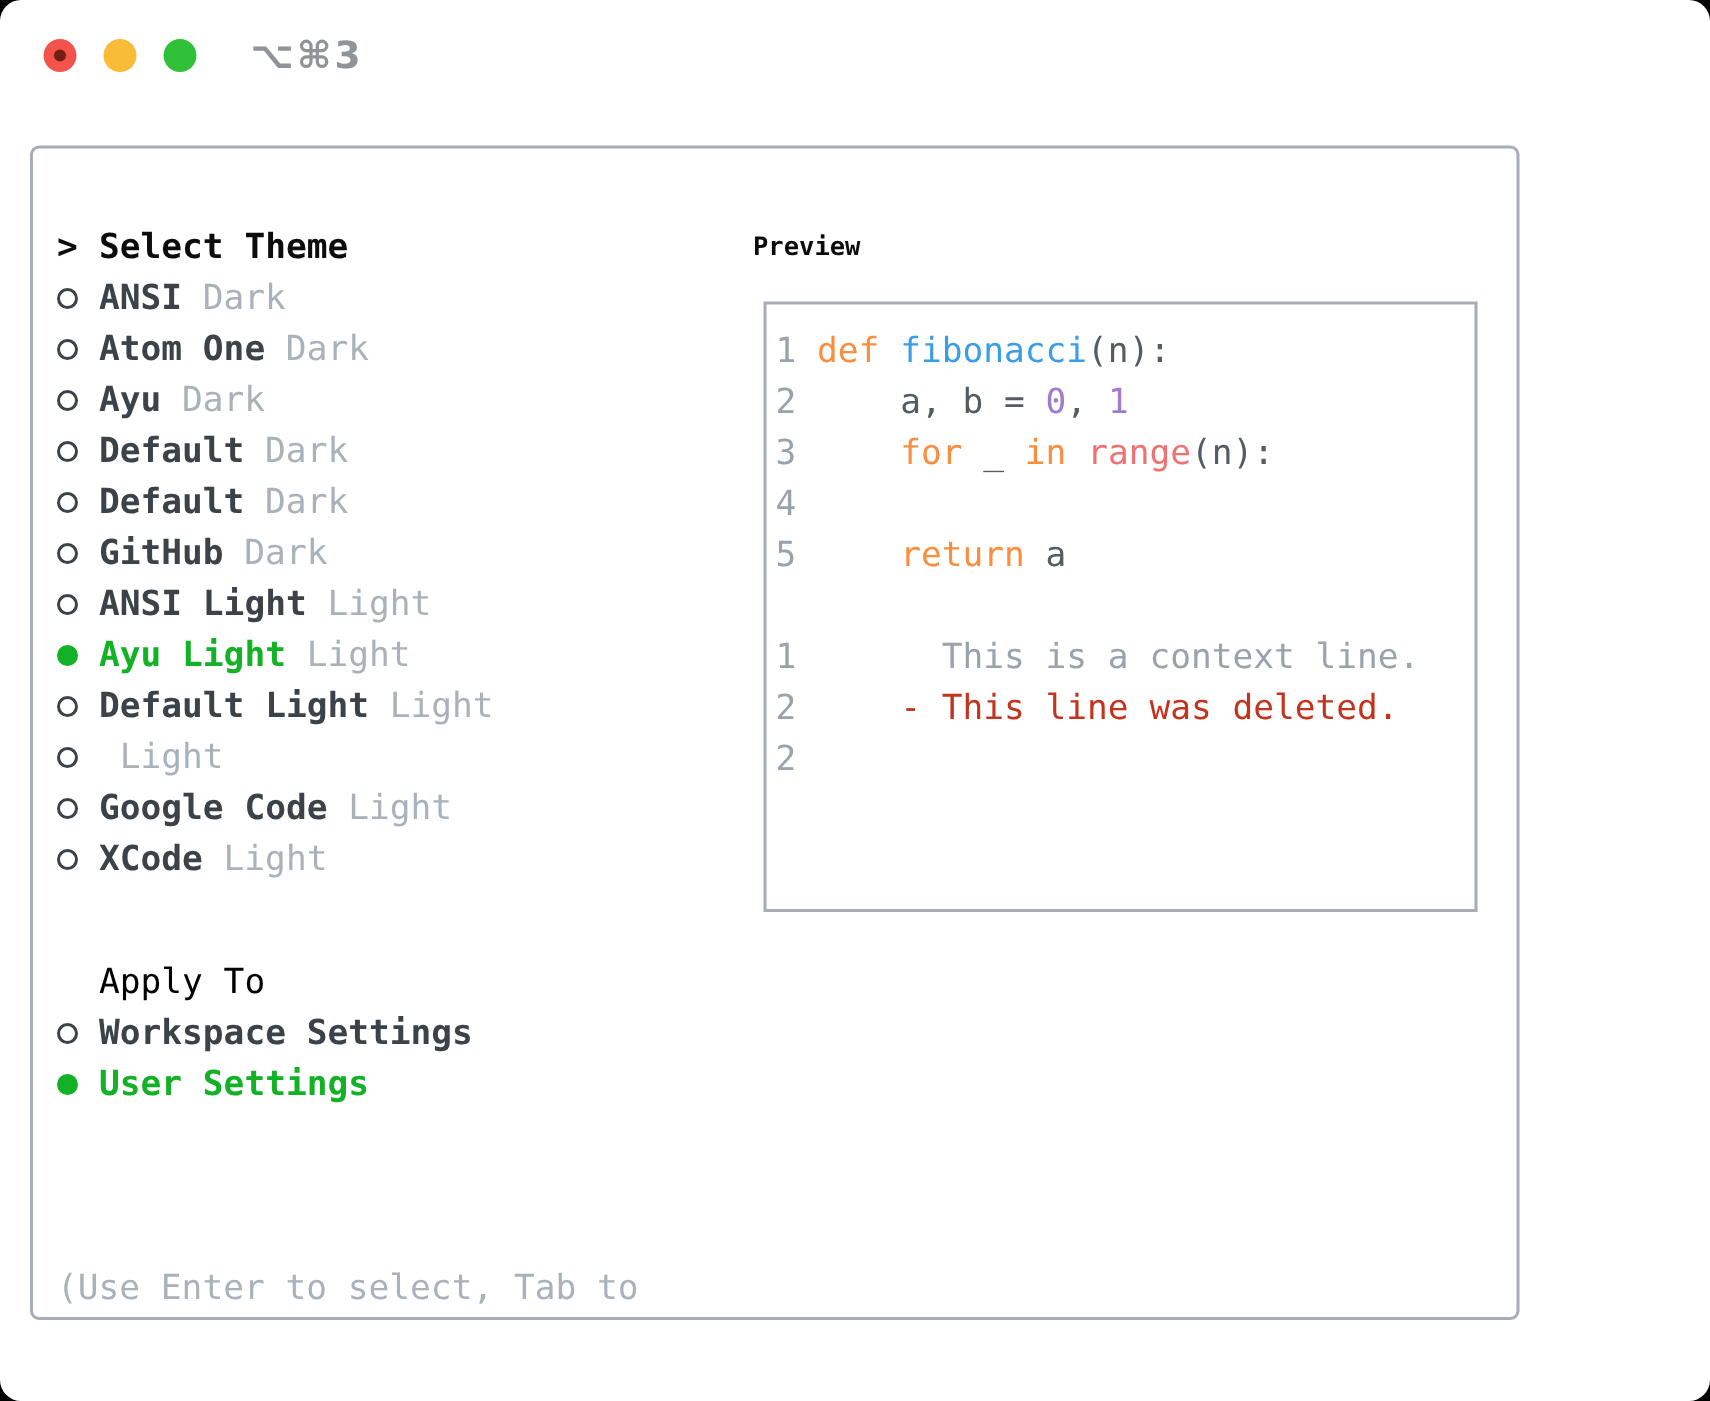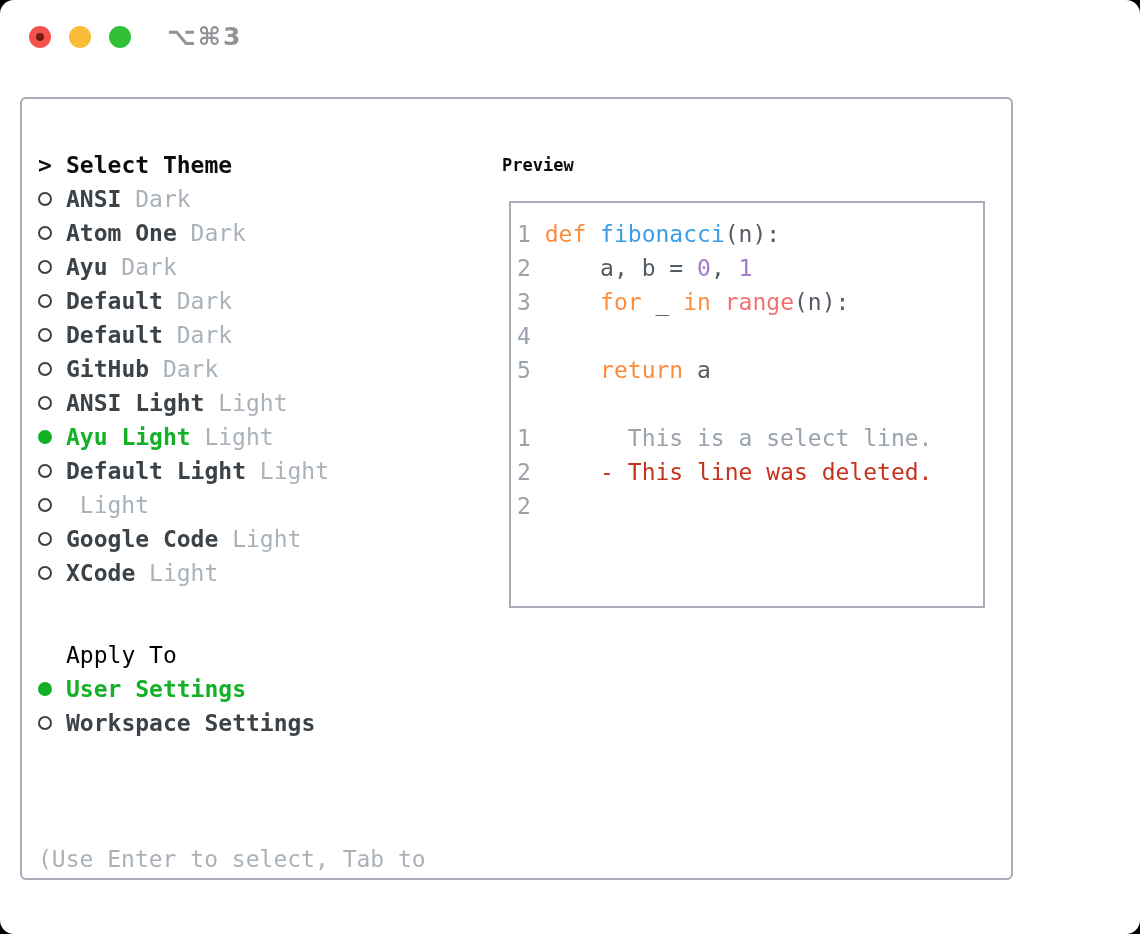--- a/index.html
+++ b/index.html
@@ -96,39 +96,39 @@
           <div class="row"><span class="marker"><i class="dot"></i></span><span class="tname">Google Code</span><span class="variant">Light</span></div>
           <div class="row"><span class="marker"><i class="dot"></i></span><span class="tname">XCode</span><span class="variant">Light</span></div>
         </div>
 
       <div class="apply-block">
         <div class="row">
           <span class="marker"></span>
           <span class="apply-header">Apply To</span>
         </div>
         <div id="apply-list">
+            <div class="row"><span class="marker"><i class="dot"></i></span><span class="tname">Workspace Settings</span></div>
             <div class="row"><span class="marker"><i class="dot filled"></i></span><span class="tname sel">User Settings</span></div>
-            <div class="row"><span class="marker"><i class="dot"></i></span><span class="tname">Workspace Settings</span></div>
           </div>
       </div>
 
       <div class="hint">
         <div>(Use Enter to select, Tab to</div>
         <div>change focus)</div>
       </div>
     </div>
 
     <div class="right-col">
       <div class="preview-title">Preview</div>
       <div class="preview-box" id="preview-box">
           <div class="code-line"><span class="c-gutter">1 </span><span class="c-keyword">def</span><span class="c-plain"> </span><span class="c-function">fibonacci</span><span class="c-plain">(n):</span></div>
           <div class="code-line"><span class="c-gutter">2 </span><span class="c-plain">    a, b = </span><span class="c-number">0</span><span class="c-plain">, </span><span class="c-number">1</span></div>
           <div class="code-line"><span class="c-gutter">3 </span><span class="c-plain">    </span><span class="c-keyword">for</span><span class="c-plain"> _ </span><span class="c-keyword">in</span><span class="c-plain"> </span><span class="c-special">range</span><span class="c-plain">(n):</span></div>
           <div class="code-line"><span class="c-gutter">4 </span></div>
           <div class="code-line"><span class="c-gutter">5 </span><span class="c-plain">    </span><span class="c-keyword">return</span><span class="c-plain"> a</span></div>
           <div class="code-line">&nbsp;</div>
-          <div class="code-line"><span class="c-gutter">1 </span><span class="c-context">      This is a select line.</span></div>
+          <div class="code-line"><span class="c-gutter">1 </span><span class="c-context">      This is a context line.</span></div>
           <div class="code-line"><span class="c-gutter">2 </span><span class="c-deleted">    - This line was deleted.</span></div>
           <div class="code-line"><span class="c-gutter">2 </span></div>
         </div>
     </div>
   </div>
 </div>
 
 </body></html>

